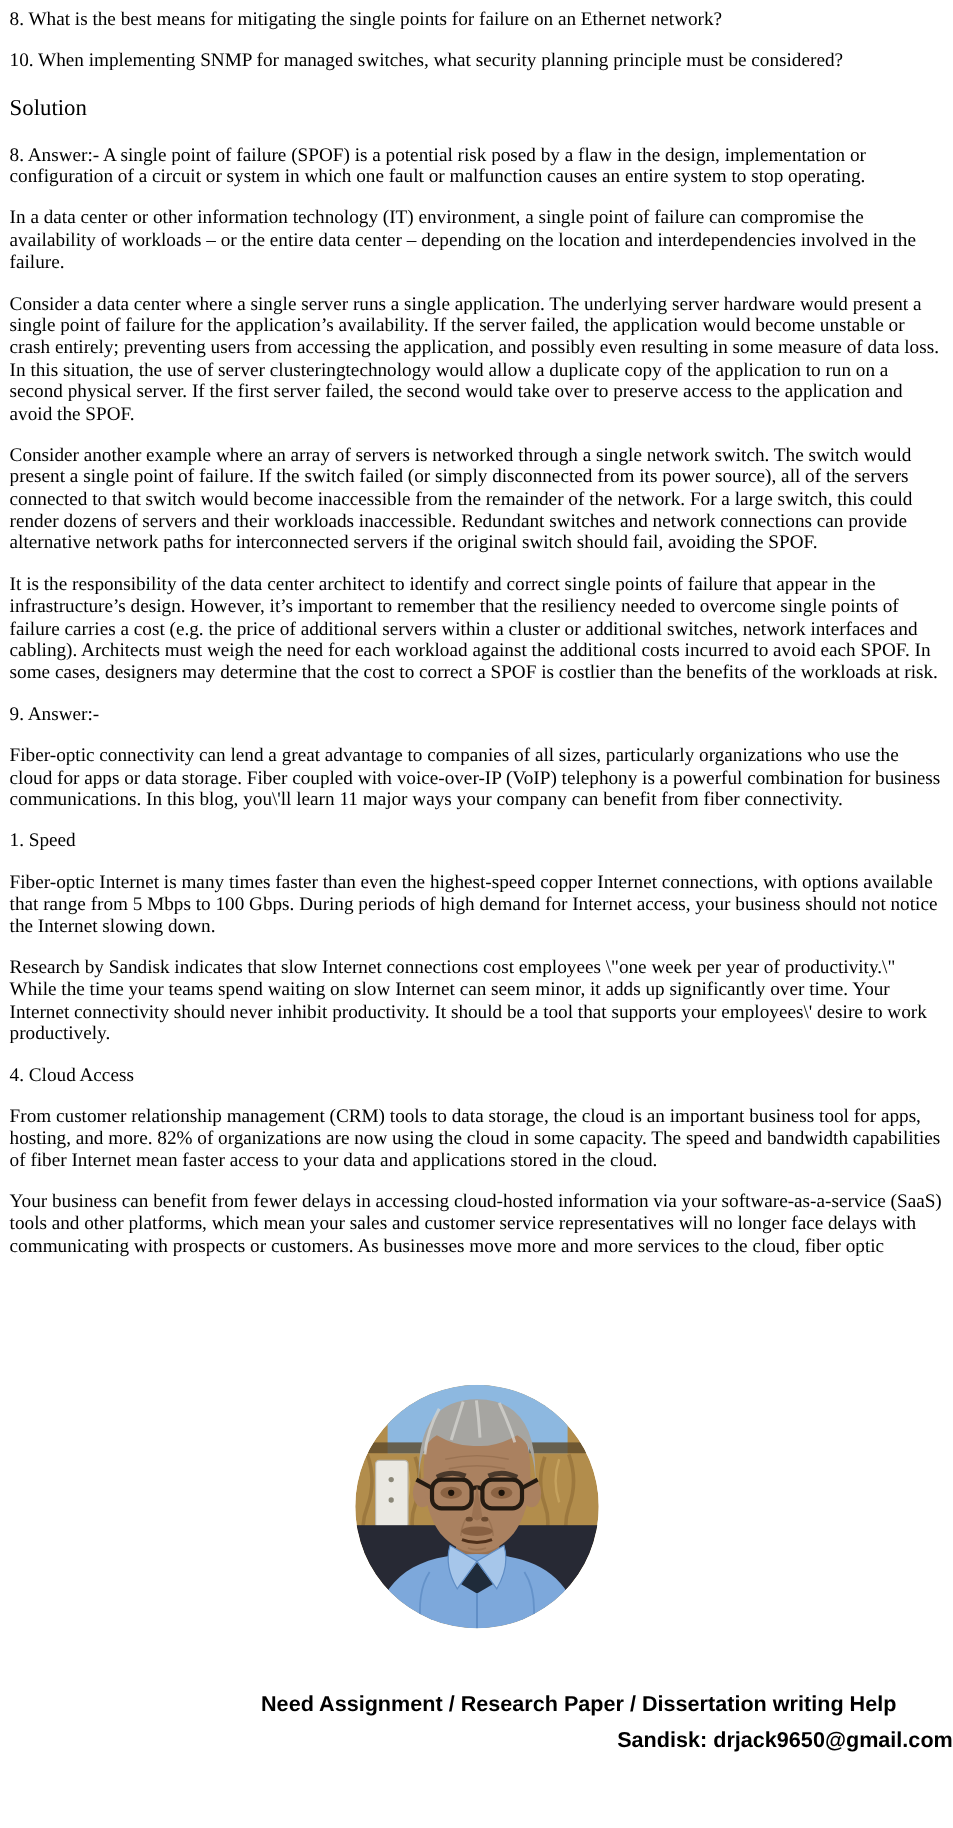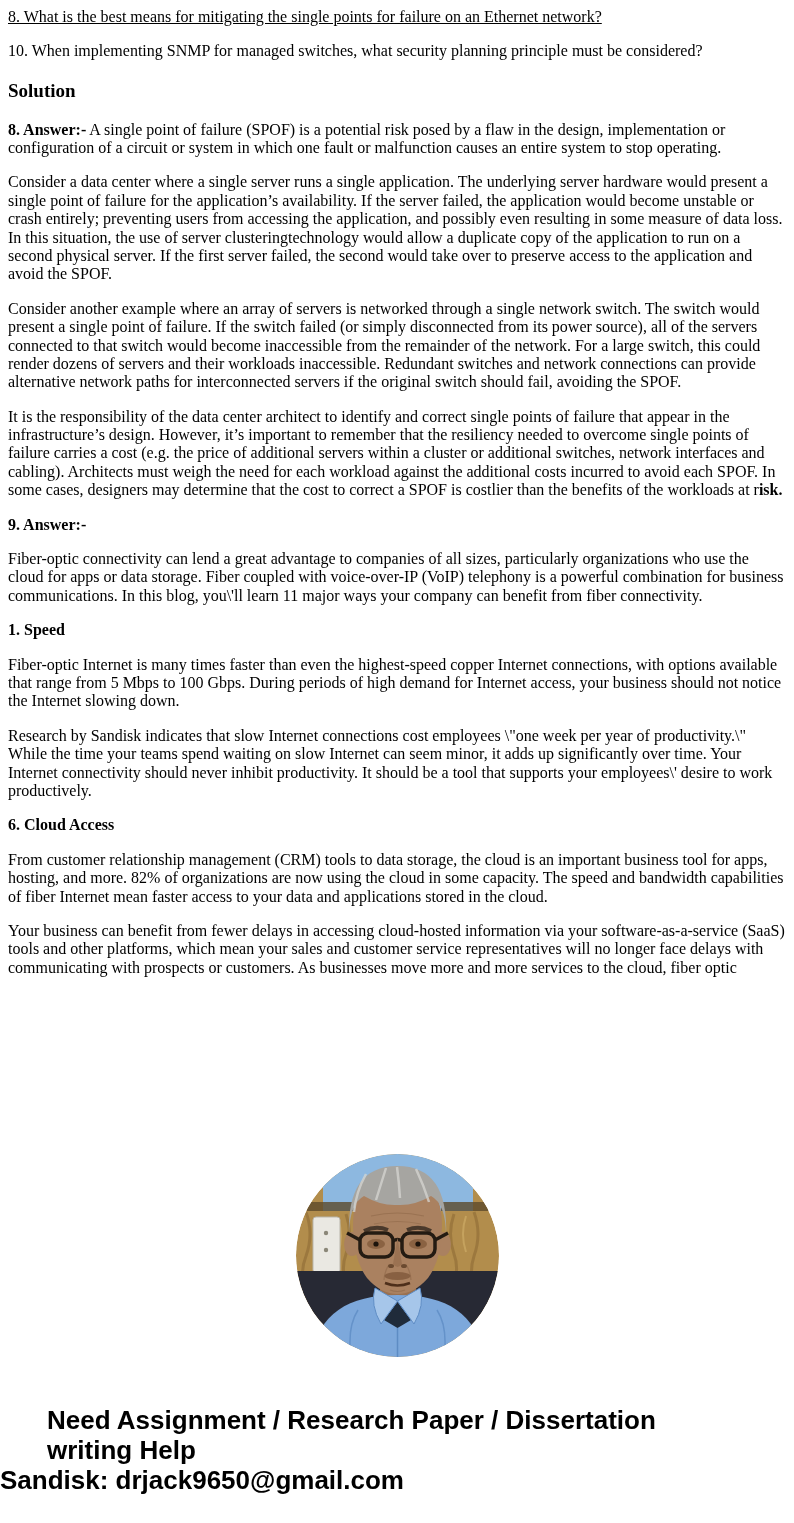--- a/index.html
+++ b/index.html
@@ -13,79 +13,80 @@
     width: 794px;
     height: 1140px;
     padding: 8px 8px 0 8px;
     overflow: hidden;
   }
   .article p {
     margin: 16px 0;
     font-size: 16px;
     line-height: 1.15;
   }
-  .article p.first { margin-top: 0; text-decoration: underline; }
+  .article p.first { margin-top: 0; }
   .article h3 {
     font-size: 19px;
     line-height: 1.15;
     margin: 19px 0;
-    font-weight: bold;
+    font-weight: normal;
   }
-  .bold { font-weight: bold; }
+  .bold { font-weight: normal; }
   .avatar-wrap {
     margin-top: 14px;
     text-align: center;
   }
   .avatar {
     display: inline-block;
     width: 203px;
     height: 203px;
     border-radius: 50%;
     overflow: hidden;
     vertical-align: top;
   }
   .footer {
     margin-top: 48px;
     padding-bottom: 28px;
-    text-align: left;
+    text-align: right;
     font-family: "Liberation Sans", sans-serif;
     font-weight: bold;
-    font-size: 26px;
+    font-size: 18px;
     line-height: 30px;
     color: #000000;
   }
   .footer .promo { max-width: 700px; margin: 0 auto; }
   .fold { stroke: #8a6833; stroke-width: 3; fill: none; opacity: 0.55; }
   .fold-light { stroke: #d2b06a; stroke-width: 2; fill: none; opacity: 0.6; }
   .streak { stroke: #d6d5d1; stroke-width: 2.5; fill: none; opacity: 0.75; }
   .wrinkle { stroke: #8d6647; stroke-width: 1.2; fill: none; opacity: 0.55; }
   .shirt-fold { stroke: #5e8cc4; stroke-width: 1.5; fill: none; opacity: 0.8; }
 </style>
 </head>
 <body>
 
 <div class="article">
   <p class="first">8. What is the best means for mitigating the single points for failure on an Ethernet network?</p>
   <p>10. When implementing SNMP for managed switches, what security planning principle must be considered?</p>
 
   <h3>Solution</h3>
 
   <p><span class="bold">8. Answer:-</span><span> A single point of failure (SPOF) is a potential risk posed by a flaw in the design, implementation or configuration of a circuit or system in which one fault or malfunction causes an entire system to stop operating.</span></p>
+  <p>In a data center or other information technology (IT) environment, a single point of failure can compromise the availability of workloads – or the entire data center – depending on the location and interdependencies involved in the failure.</p>
   <p>Consider a data center where a single server runs a single application. The underlying server hardware would present a single point of failure for the application’s availability. If the server failed, the application would become unstable or crash entirely; preventing users from accessing the application, and possibly even resulting in some measure of data loss. In this situation, the use of server clusteringtechnology would allow a duplicate copy of the application to run on a second physical server. If the first server failed, the second would take over to preserve access to the application and avoid the SPOF.</p>
   <p>Consider another example where an array of servers is networked through a single network switch. The switch would present a single point of failure. If the switch failed (or simply disconnected from its power source), all of the servers connected to that switch would become inaccessible from the remainder of the network. For a large switch, this could render dozens of servers and their workloads inaccessible. Redundant switches and network connections can provide alternative network paths for interconnected servers if the original switch should fail, avoiding the SPOF.</p>
   <p><span>It is the responsibility of the data center architect to identify and correct single points of failure that appear in the infrastructure’s design. However, it’s important to remember that the resiliency needed to overcome single points of failure carries a cost (e.g. the price of additional servers within a cluster or additional switches, network interfaces and cabling). Architects must weigh the need for each workload against the additional costs incurred to avoid each SPOF. In some cases, designers may determine that the cost to correct a SPOF is costlier than the benefits of the workloads at r</span><span class="bold">isk.</span></p>
 
   <p class="bold">9. Answer:-</p>
   <p>Fiber-optic connectivity can lend a great advantage to companies of all sizes, particularly organizations who use the cloud for apps or data storage. Fiber coupled with voice-over-IP (VoIP) telephony is a powerful combination for business communications. In this blog, you\'ll learn 11 major ways your company can benefit from fiber connectivity.</p>
 
   <p class="bold">1. Speed</p>
   <p>Fiber-optic Internet is many times faster than even the highest-speed copper Internet connections, with options available that range from 5 Mbps to 100 Gbps. During periods of high demand for Internet access, your business should not notice the Internet slowing down.</p>
   <p>Research by Sandisk indicates that slow Internet connections cost employees \"one week per year of productivity.\" While the time your teams spend waiting on slow Internet can seem minor, it adds up significantly over time. Your Internet connectivity should never inhibit productivity. It should be a tool that supports your employees\' desire to work productively.</p>
 
-  <p class="bold">6. Cloud Access</p>
+  <p class="bold">4. Cloud Access</p>
   <p>From customer relationship management (CRM) tools to data storage, the cloud is an important business tool for apps, hosting, and more. 82% of organizations are now using the cloud in some capacity. The speed and bandwidth capabilities of fiber Internet mean faster access to your data and applications stored in the cloud.</p>
   <p>Your business can benefit from fewer delays in accessing cloud-hosted information via your software-as-a-service (SaaS) tools and other platforms, which mean your sales and customer service representatives will no longer face delays with communicating with prospects or customers. As businesses move more and more services to the cloud, fiber optic</p>
 </div>
 
 <div class="avatar-wrap">
   <span class="avatar">
     <svg width="203" height="203" viewBox="0 0 203 203">
       <defs>
         <clipPath id="cp">
             <circle cx="101.5" cy="101.5" r="101.5"></circle>

